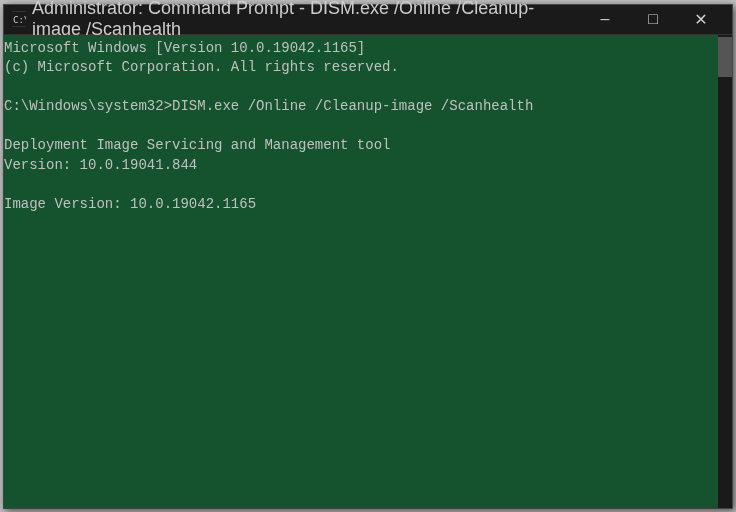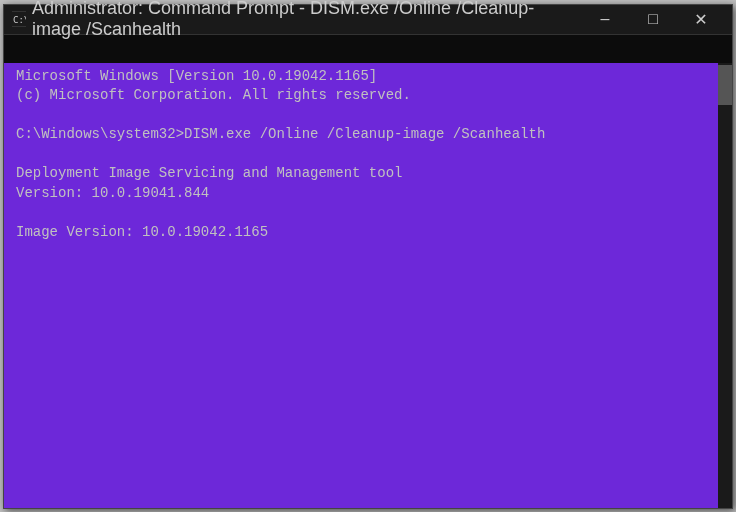--- a/index.html
+++ b/index.html
@@ -75,29 +75,28 @@
       color: #cccccc;
       font-size: 16px;
       cursor: pointer;
       display: flex;
       align-items: center;
       justify-content: center;
     }
 
     .console-body {
       flex: 1;
-      background: #6d28d9;
+      background: #14532d;
       color: #c0c0c0;
       font-family: 'Consolas', 'Courier New', monospace;
       font-size: 14px;
       line-height: 1.4;
-      padding: 4px 12px;
+      padding: 4px 0;
       overflow: hidden;
       position: relative;
-      margin-top: 28px;
     }
 
     .console-body pre {
       color: #c0c0c0;
       font-family: 'Consolas', 'Courier New', monospace;
       font-size: 14px;
       line-height: 1.4;
       white-space: pre-wrap;
     }
 

